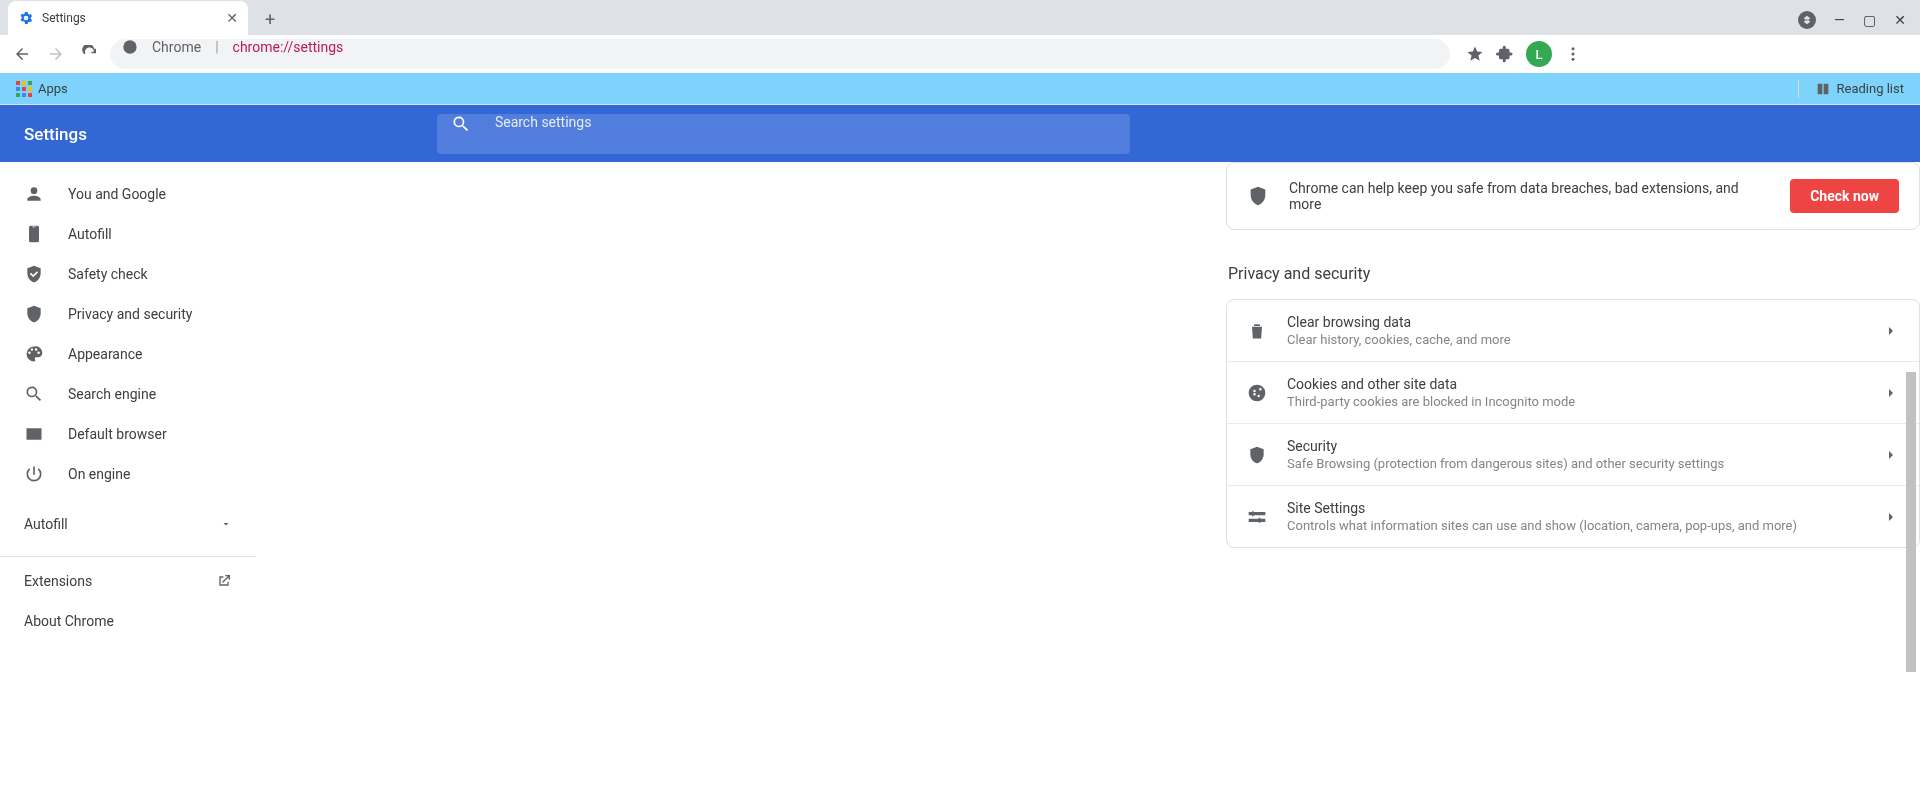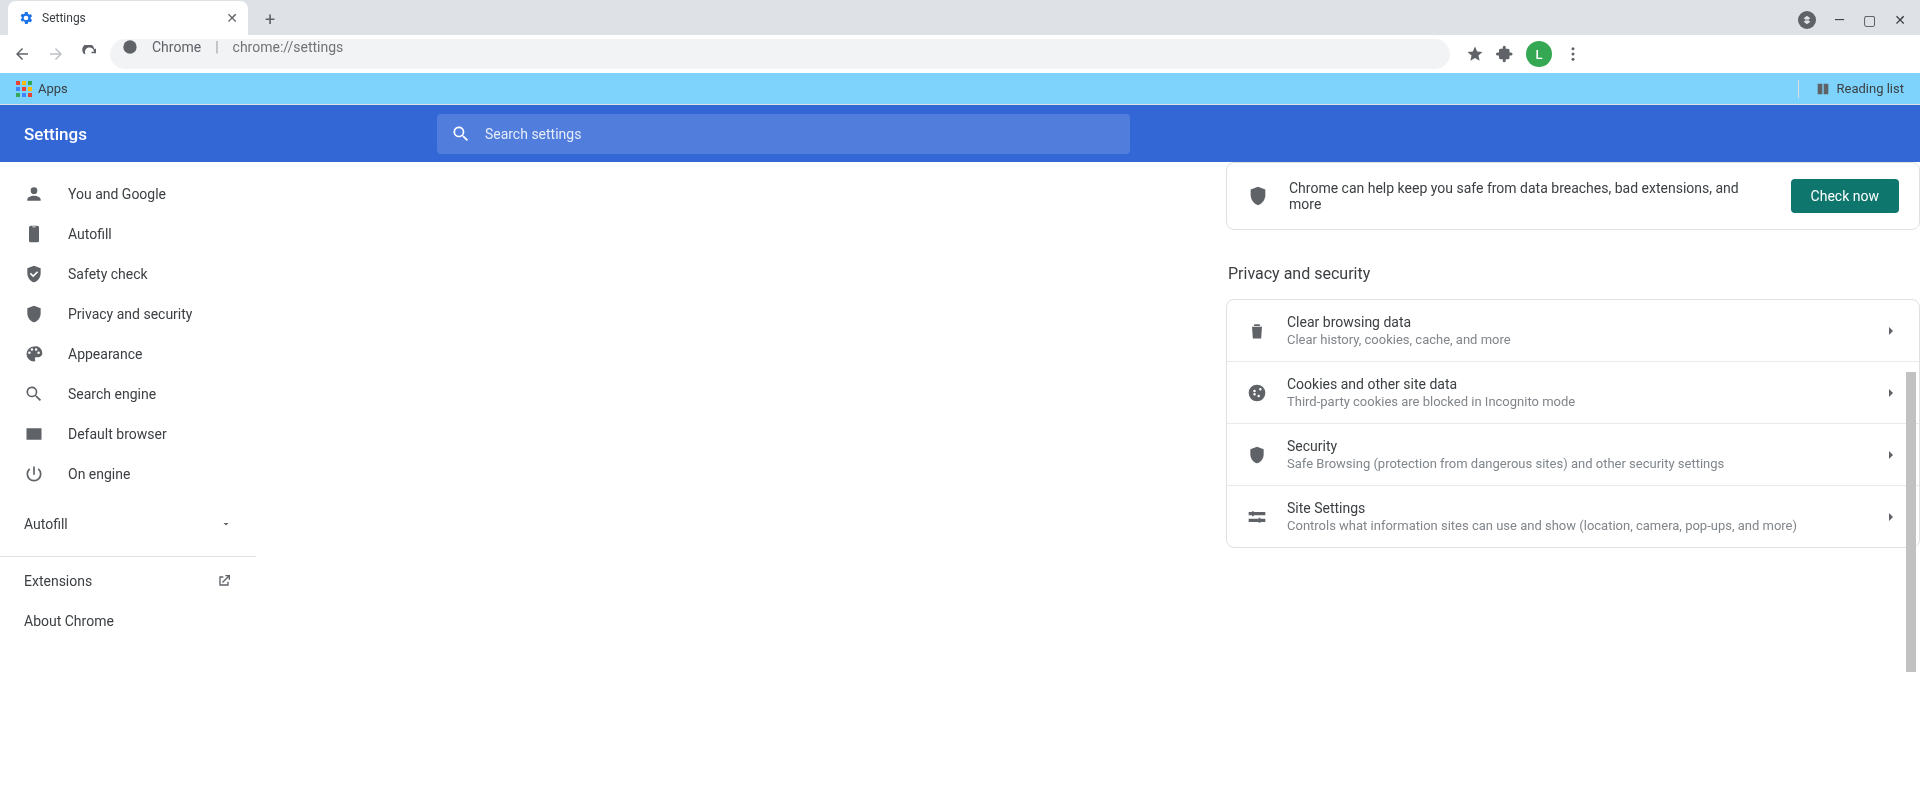--- a/index.html
+++ b/index.html
@@ -17,57 +17,57 @@
   .win-controls span { color: #3c4043; font-size: 14px; cursor: pointer; }
   .chrome-profile-dot { width: 18px; height: 18px; border-radius: 50%; background: #5f6368; display: flex; align-items: center; justify-content: center; }
   .chrome-profile-dot svg { width: 10px; height: 10px; fill: #dee1e6; }
 
   .toolbar { height: 38px; background: #fff; display: flex; align-items: center; padding: 0 8px; gap: 6px; }
   .nav-btn { width: 28px; height: 28px; display: flex; align-items: center; justify-content: center; color: #5f6368; border-radius: 50%; cursor: pointer; }
   .nav-btn.disabled { color: #bdc1c6; }
   .omnibox { flex: 1; height: 30px; background: #f1f3f4; border-radius: 15px; display: flex; padding: 0 12px; gap: 14px; font-size: 14px; color: #5f6368; max-width: 1340px; }
   .omnibox .origin { color: #5f6368; }
   .omnibox .sep { color: #9aa0a6; }
-  .omnibox .path { color: #737373; }
+  .omnibox .path { color: #be185d; }
   .toolbar-right { display: flex; align-items: center; gap: 12px; padding-left: 10px; }
   .avatar { width: 26px; height: 26px; border-radius: 50%; background: #34a853; color: #fff; font-size: 13px; font-weight: 500; display: flex; align-items: center; justify-content: center; }
 
   .bookmarks { height: 32px; background: #7dd3fc; border-bottom: 1px solid #e0e0e0; display: flex; align-items: center; padding: 0 8px; }
   .bk-item { display: flex; align-items: center; gap: 6px; padding: 4px 8px; border-radius: 4px; cursor: pointer; font-size: 13px; color: #3c4043; }
   .apps-icon { width: 16px; height: 16px; display: grid; grid-template-columns: repeat(3,4px); grid-template-rows: repeat(3,4px); gap: 2px; }
   .apps-icon span:nth-child(1){background:#ea4335;} .apps-icon span:nth-child(2){background:#fbbc04;}
   .apps-icon span:nth-child(3){background:#34a853;} .apps-icon span:nth-child(4){background:#4285f4;}
   .apps-icon span:nth-child(5){background:#ea4335;} .apps-icon span:nth-child(6){background:#fbbc04;}
   .apps-icon span:nth-child(7){background:#34a853;} .apps-icon span:nth-child(8){background:#4285f4;}
   .apps-icon span:nth-child(9){background:#ea4335;}
   .bk-spacer { flex: 1; }
   .bk-divider { width: 1px; height: 18px; background: #dadce0; margin: 0 8px; }
 
   
   .settings-header { height: 57px; background: #3367d6; display: flex; align-items: center; padding: 0 24px; }
   .settings-title { color: #fff; font-size: 17px; font-weight: 500; }
-  .search-wrap { margin-left: 350px; width: 693px; height: 40px; background: rgba(255,255,255,0.15); border-radius: 4px; display: flex; align-items: center; padding: 0 14px; gap: 14px; }
+  .search-wrap { margin-left: 350px; width: 693px; height: 40px; background: rgba(255,255,255,0.15); border-radius: 4px; display: flex; align-items: flex-start; padding: 0 14px; gap: 24px; }
   .search-wrap input { background: transparent; border: none; outline: none; color: #fff; font-size: 14px; flex: 1; }
   .search-wrap input::placeholder { color: rgba(255,255,255,0.85); }
 
   .app-body { display: flex; height: calc(794px - 35px - 38px - 32px - 57px); background: #fff; position: relative; }
   .sidebar { width: 256px; padding-top: 12px; }
   .side-item { height: 40px; display: flex; align-items: center; gap: 24px; padding: 0 24px; font-size: 14px; color: #3c4043; cursor: pointer; border-radius: 0 20px 20px 0; margin-right: 10px; }
   .side-item svg { width: 20px; height: 20px; fill: #5f6368; flex-shrink: 0; }
   .side-adv { height: 40px; display: flex; align-items: center; justify-content: space-between; padding: 0 24px; font-size: 14px; color: #3c4043; cursor: pointer; margin-top: 10px; }
   .side-divider { height: 1px; background: #e0e0e0; margin: 12px 0 4px 0; }
   .side-link { height: 40px; display: flex; align-items: center; justify-content: space-between; padding: 0 24px; font-size: 14px; color: #3c4043; cursor: pointer; }
 
   .content { flex: 1; display: flex; justify-content: flex-end; padding-left: 180px; overflow-y: auto; }
   .content-inner { width: 694px; }
 
   .card { background: #fff; border: 1px solid #e0e0e0; border-radius: 8px; }
   .safety-card { display: flex; align-items: center; padding: 16px 20px; gap: 20px; margin-top: 0; }
   .safety-card .text { flex: 1; font-size: 14px; color: #3c4043; }
-  .btn-primary { background: #0f766e; color: #fff; border: none; border-radius: 4px; height: 34px; padding: 0 20px; font-size: 14px; font-weight: 400; cursor: pointer; }
+  .btn-primary { background: #ef4444; color: #fff; border: none; border-radius: 4px; height: 34px; padding: 0 20px; font-size: 14px; font-weight: 700; cursor: pointer; }
 
   .section-title { font-size: 16px; color: #3c4043; margin: 34px 0 16px 2px; font-weight: 400; }
 
   .row { display: flex; align-items: center; padding: 14px 20px; gap: 20px; cursor: pointer; }
   .row + .row { border-top: 1px solid #e8eaed; }
   .row .icon { width: 20px; height: 20px; fill: #5f6368; flex-shrink: 0; }
   .row .labels { flex: 1; }
   .row .labels .t { font-size: 14px; color: #3c4043; margin-bottom: 2px; }
   .row .labels .s { font-size: 13px; color: #80868b; }
   .row .arrow { width: 16px; fill: #5f6368; }

